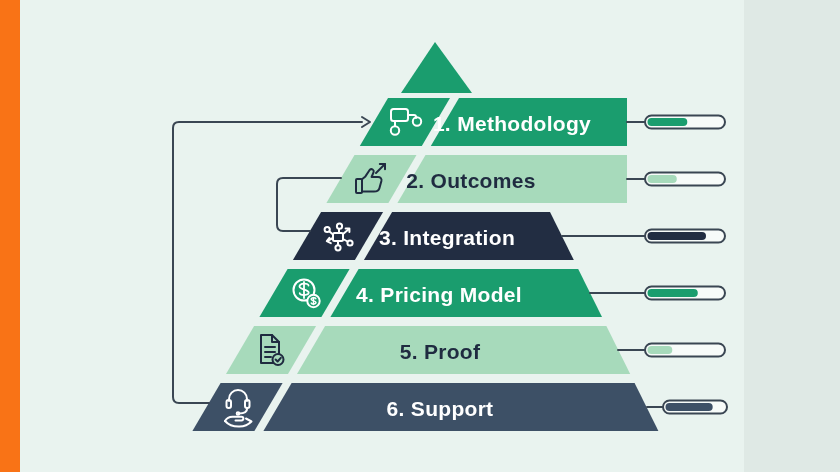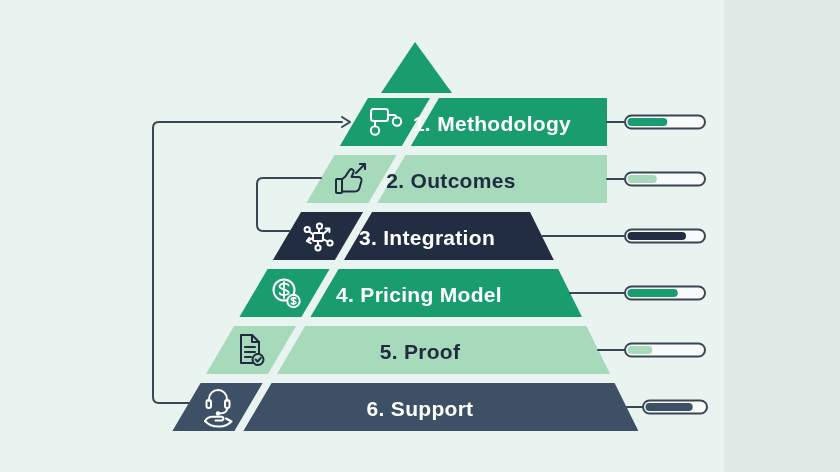--- a/index.html
+++ b/index.html
@@ -1,17 +1,17 @@
 <!DOCTYPE html>
 <html><head>
 <meta charset="utf-8">
 <style>
   html,body{margin:0;padding:0;}
   body{background:#dfe9e5;font-family:"Liberation Sans",sans-serif;}
-  .stage{position:relative;width:724px;height:472px;overflow:hidden;background:#a21caf;}
+  .stage{position:relative;width:724px;height:472px;overflow:hidden;background:#f97316;padding-left:20px;}
   .stage svg{display:block;}
   text.band-label{
     font-family:"Liberation Sans","DejaVu Sans",sans-serif;
     font-weight:700;
     font-size:21px;
     letter-spacing:.3px;
     dominant-baseline:central;
     text-anchor:middle;
   }
   .icon{fill:none;stroke-width:2;stroke-linecap:round;stroke-linejoin:round;}

